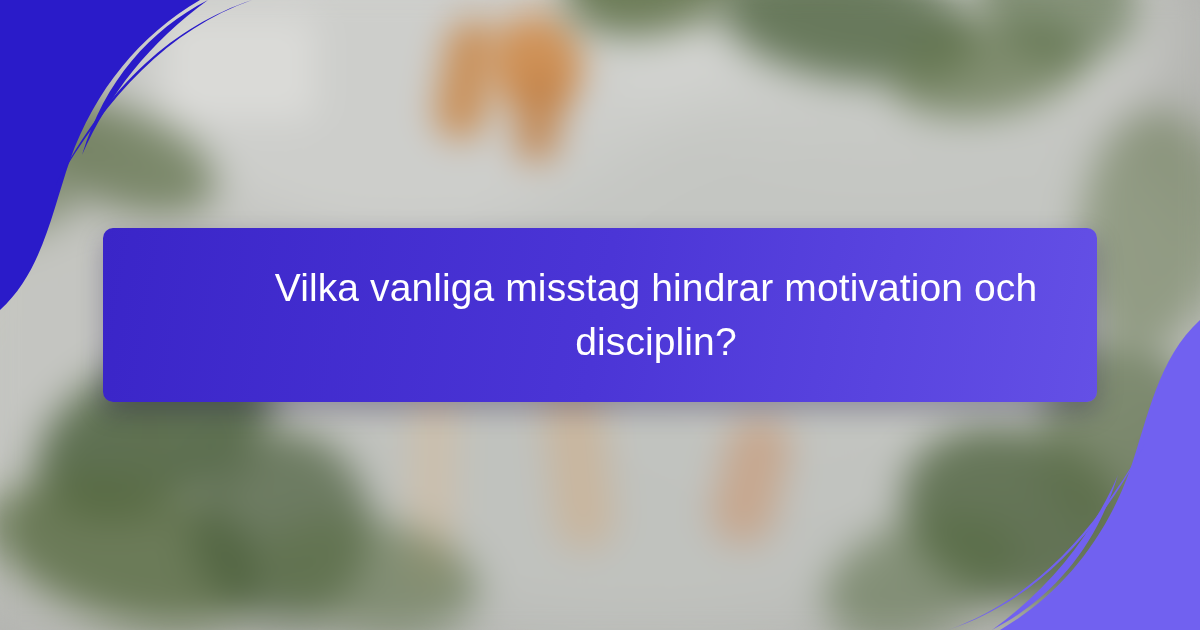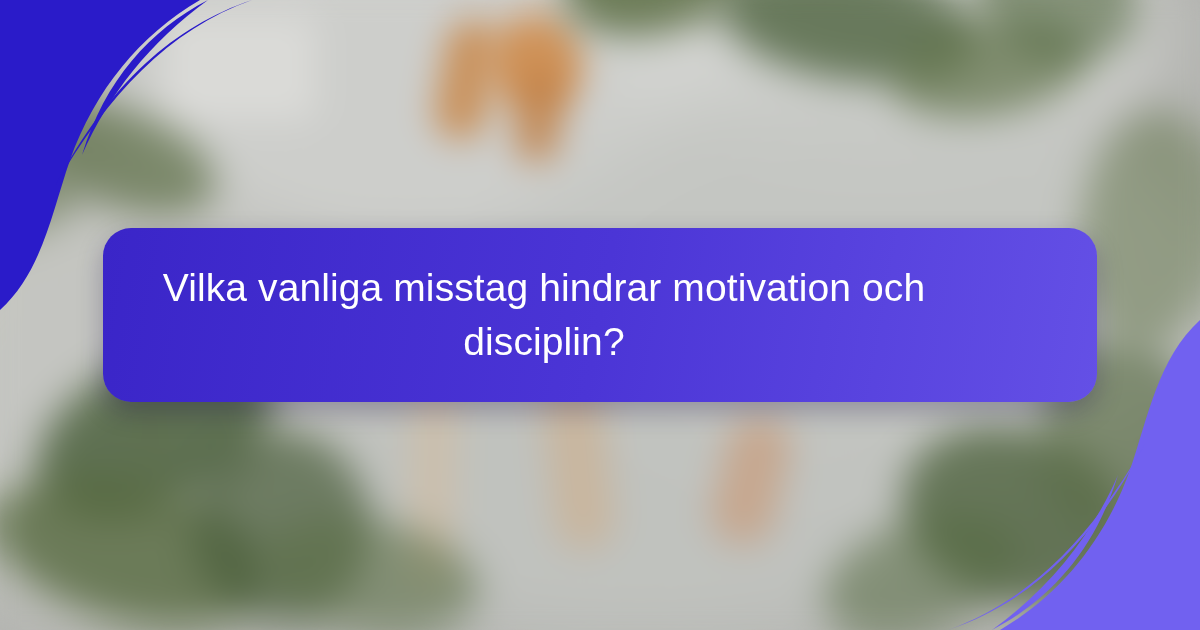--- a/index.html
+++ b/index.html
@@ -92,26 +92,26 @@
     pointer-events: none;
   }
 
   
   .banner {
     position: absolute;
     left: 103px;
     top: 228px;
     width: 994px;
     height: 174px;
-    border-radius: 28px;
+    border-radius: 10px;
     background: linear-gradient(100deg, #3a25c8 0%, #4b35d6 50%, #6450e6 100%);
     box-shadow: 0 10px 26px rgba(20, 10, 70, .28);
     display: flex;
     align-items: center;
-    justify-content: flex-start;
+    justify-content: flex-end;
     box-sizing: border-box;
     padding: 0 46px;
   }
   .banner-text {
     color: #ffffff;
     font-size: 39px;
     line-height: 54px;
     font-weight: 400;
     text-align: center;
     letter-spacing: .1px;

